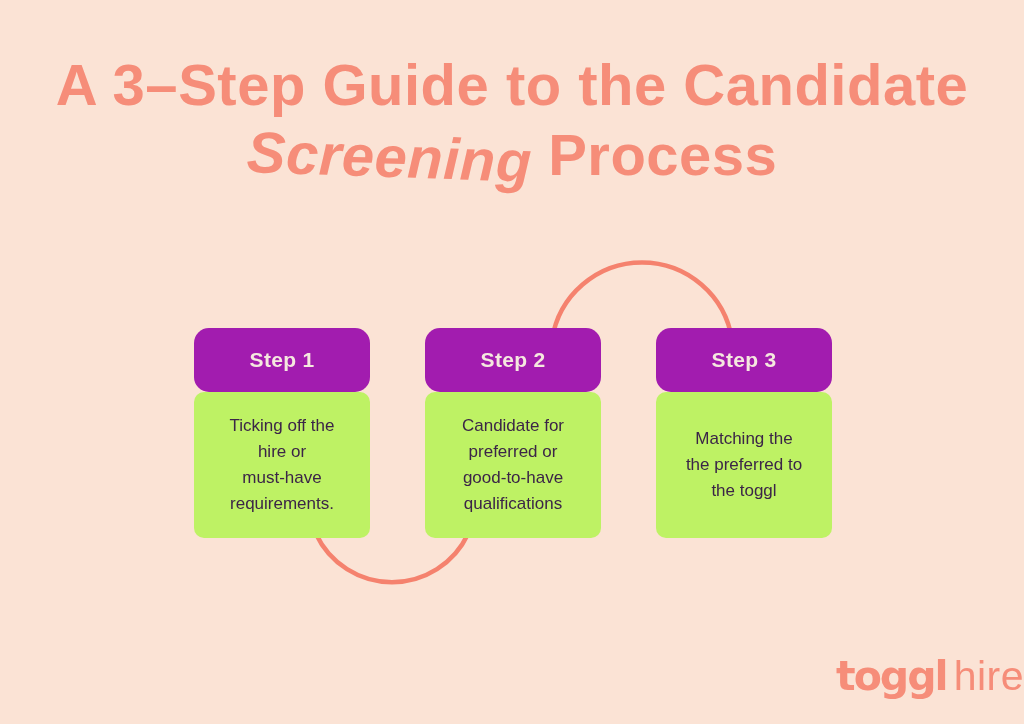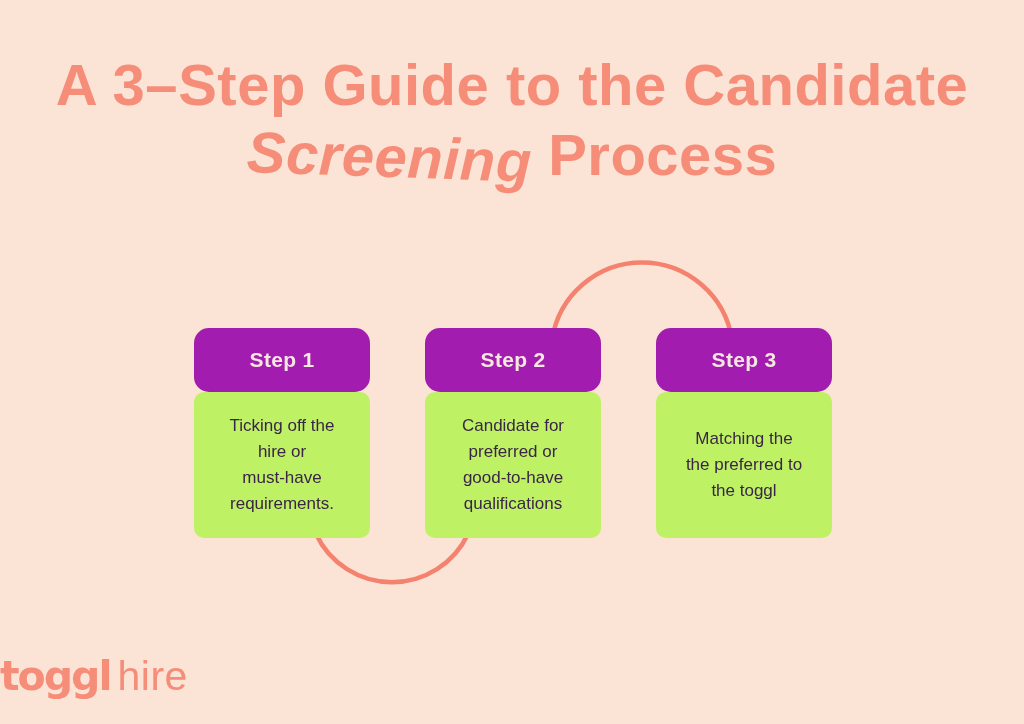--- a/index.html
+++ b/index.html
@@ -80,21 +80,21 @@
     padding: 0 8px;
     box-sizing: border-box;
   }
 
   
   .logo {
     position: absolute;
     top: 652px;
     left: 0;
     width: 100%;
-    text-align: left;
+    text-align: right;
     color: #f68d79;
     z-index: 2;
     white-space: nowrap;
   }
   .logo-bold {
     font-family: "DejaVu Sans", sans-serif;
     font-weight: 800;
     font-size: 41px;
     letter-spacing: -2px;
   }

